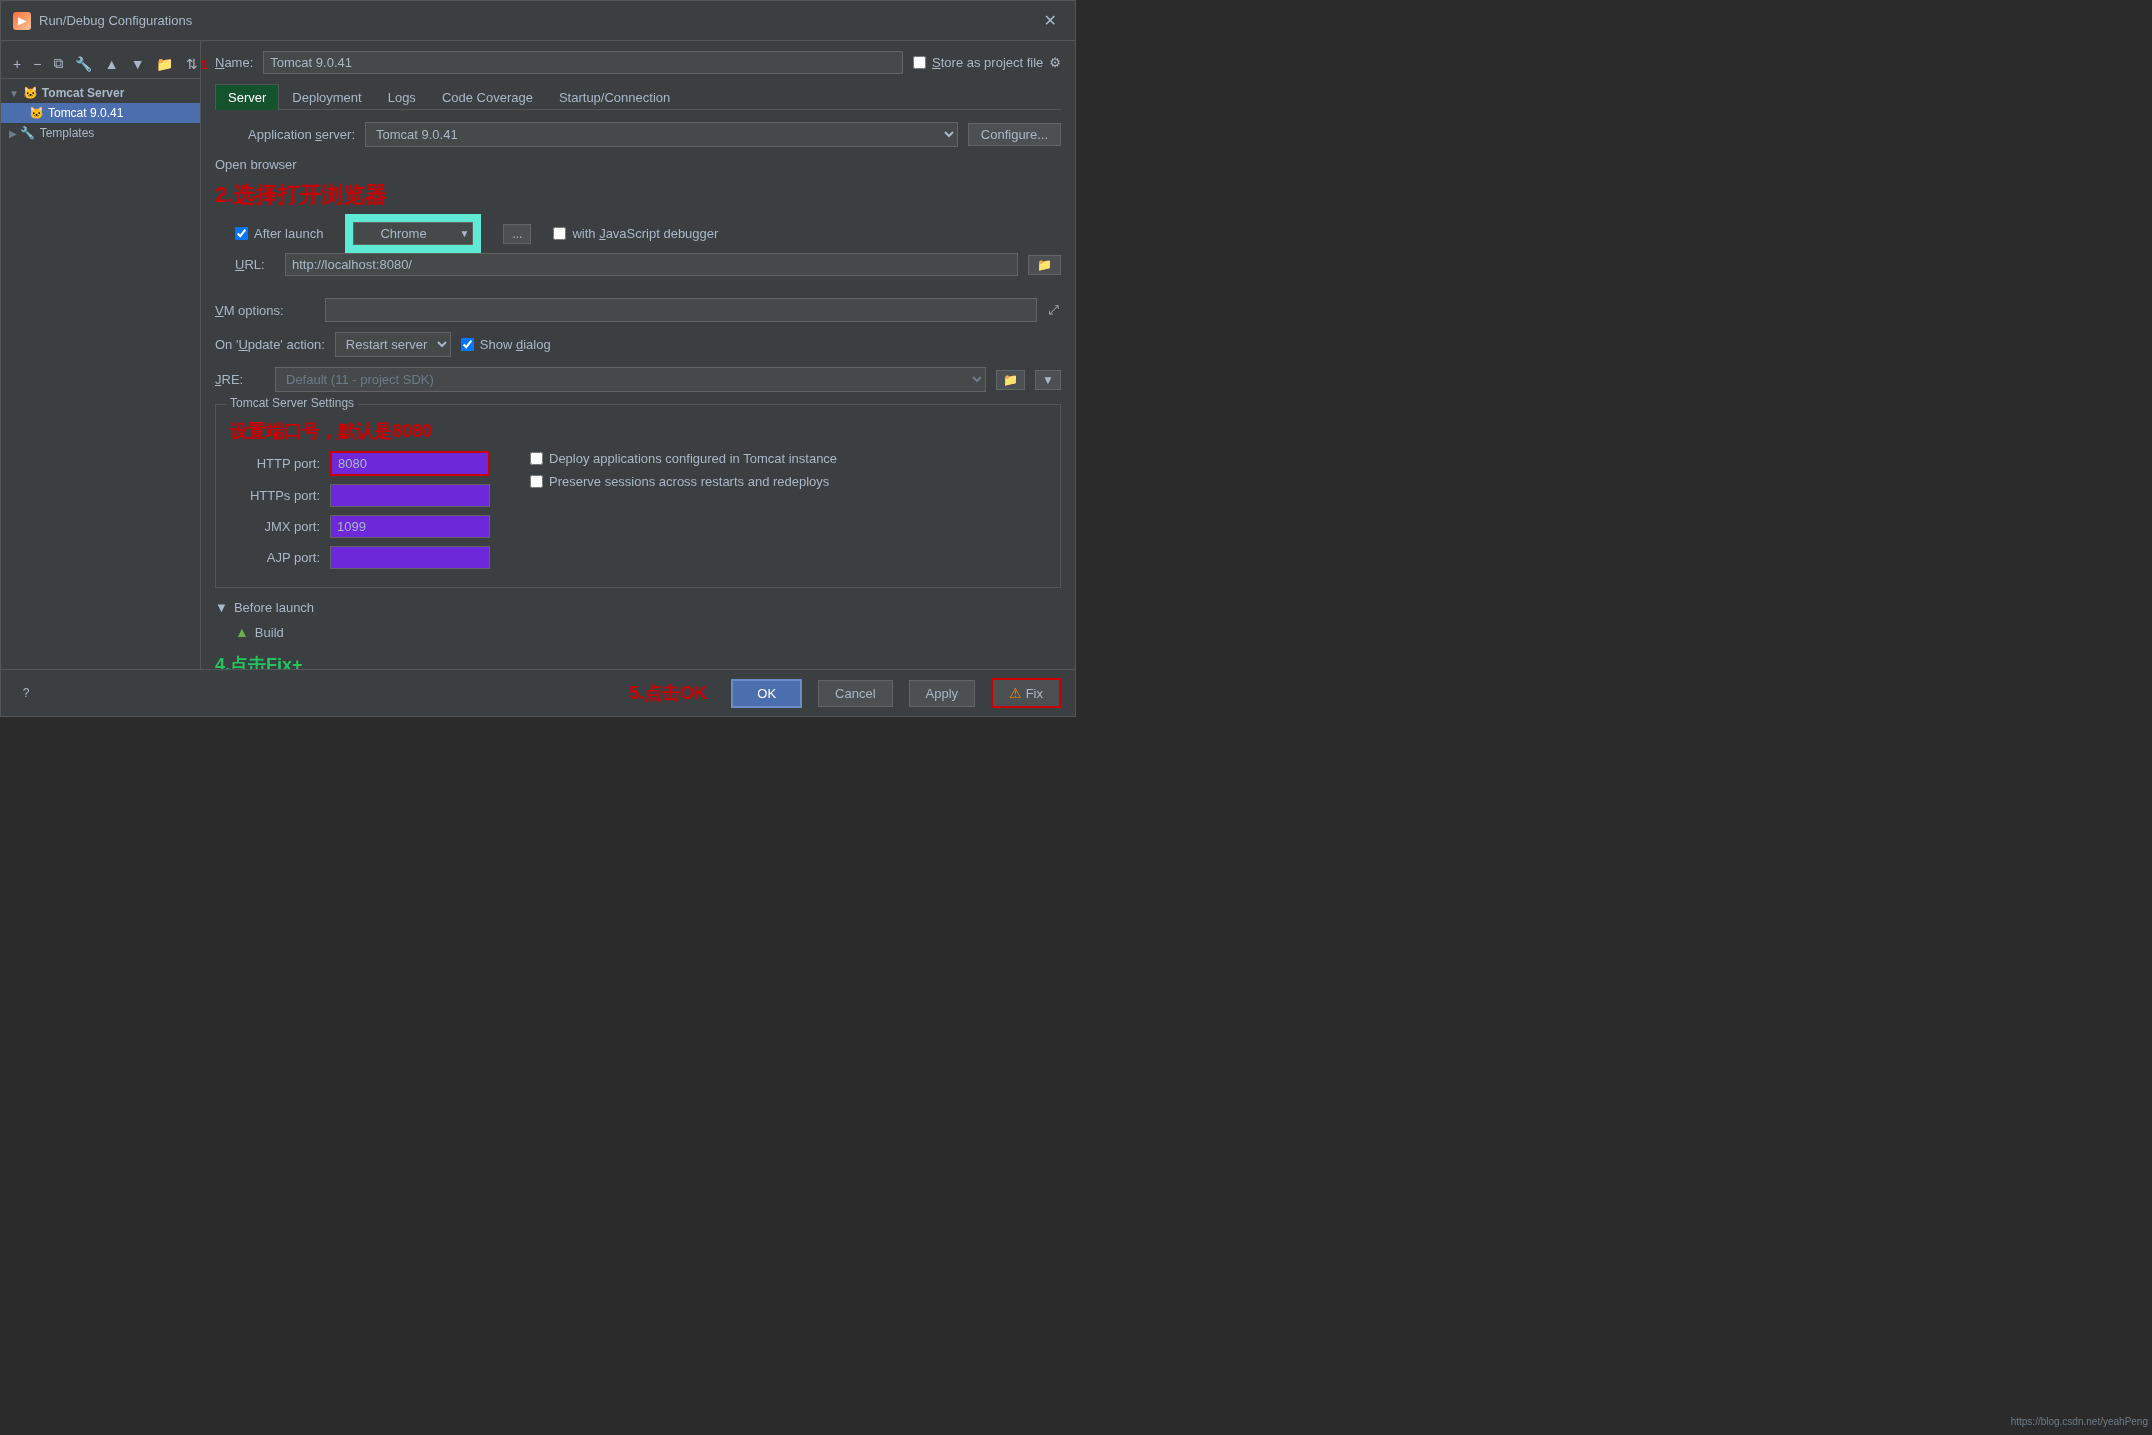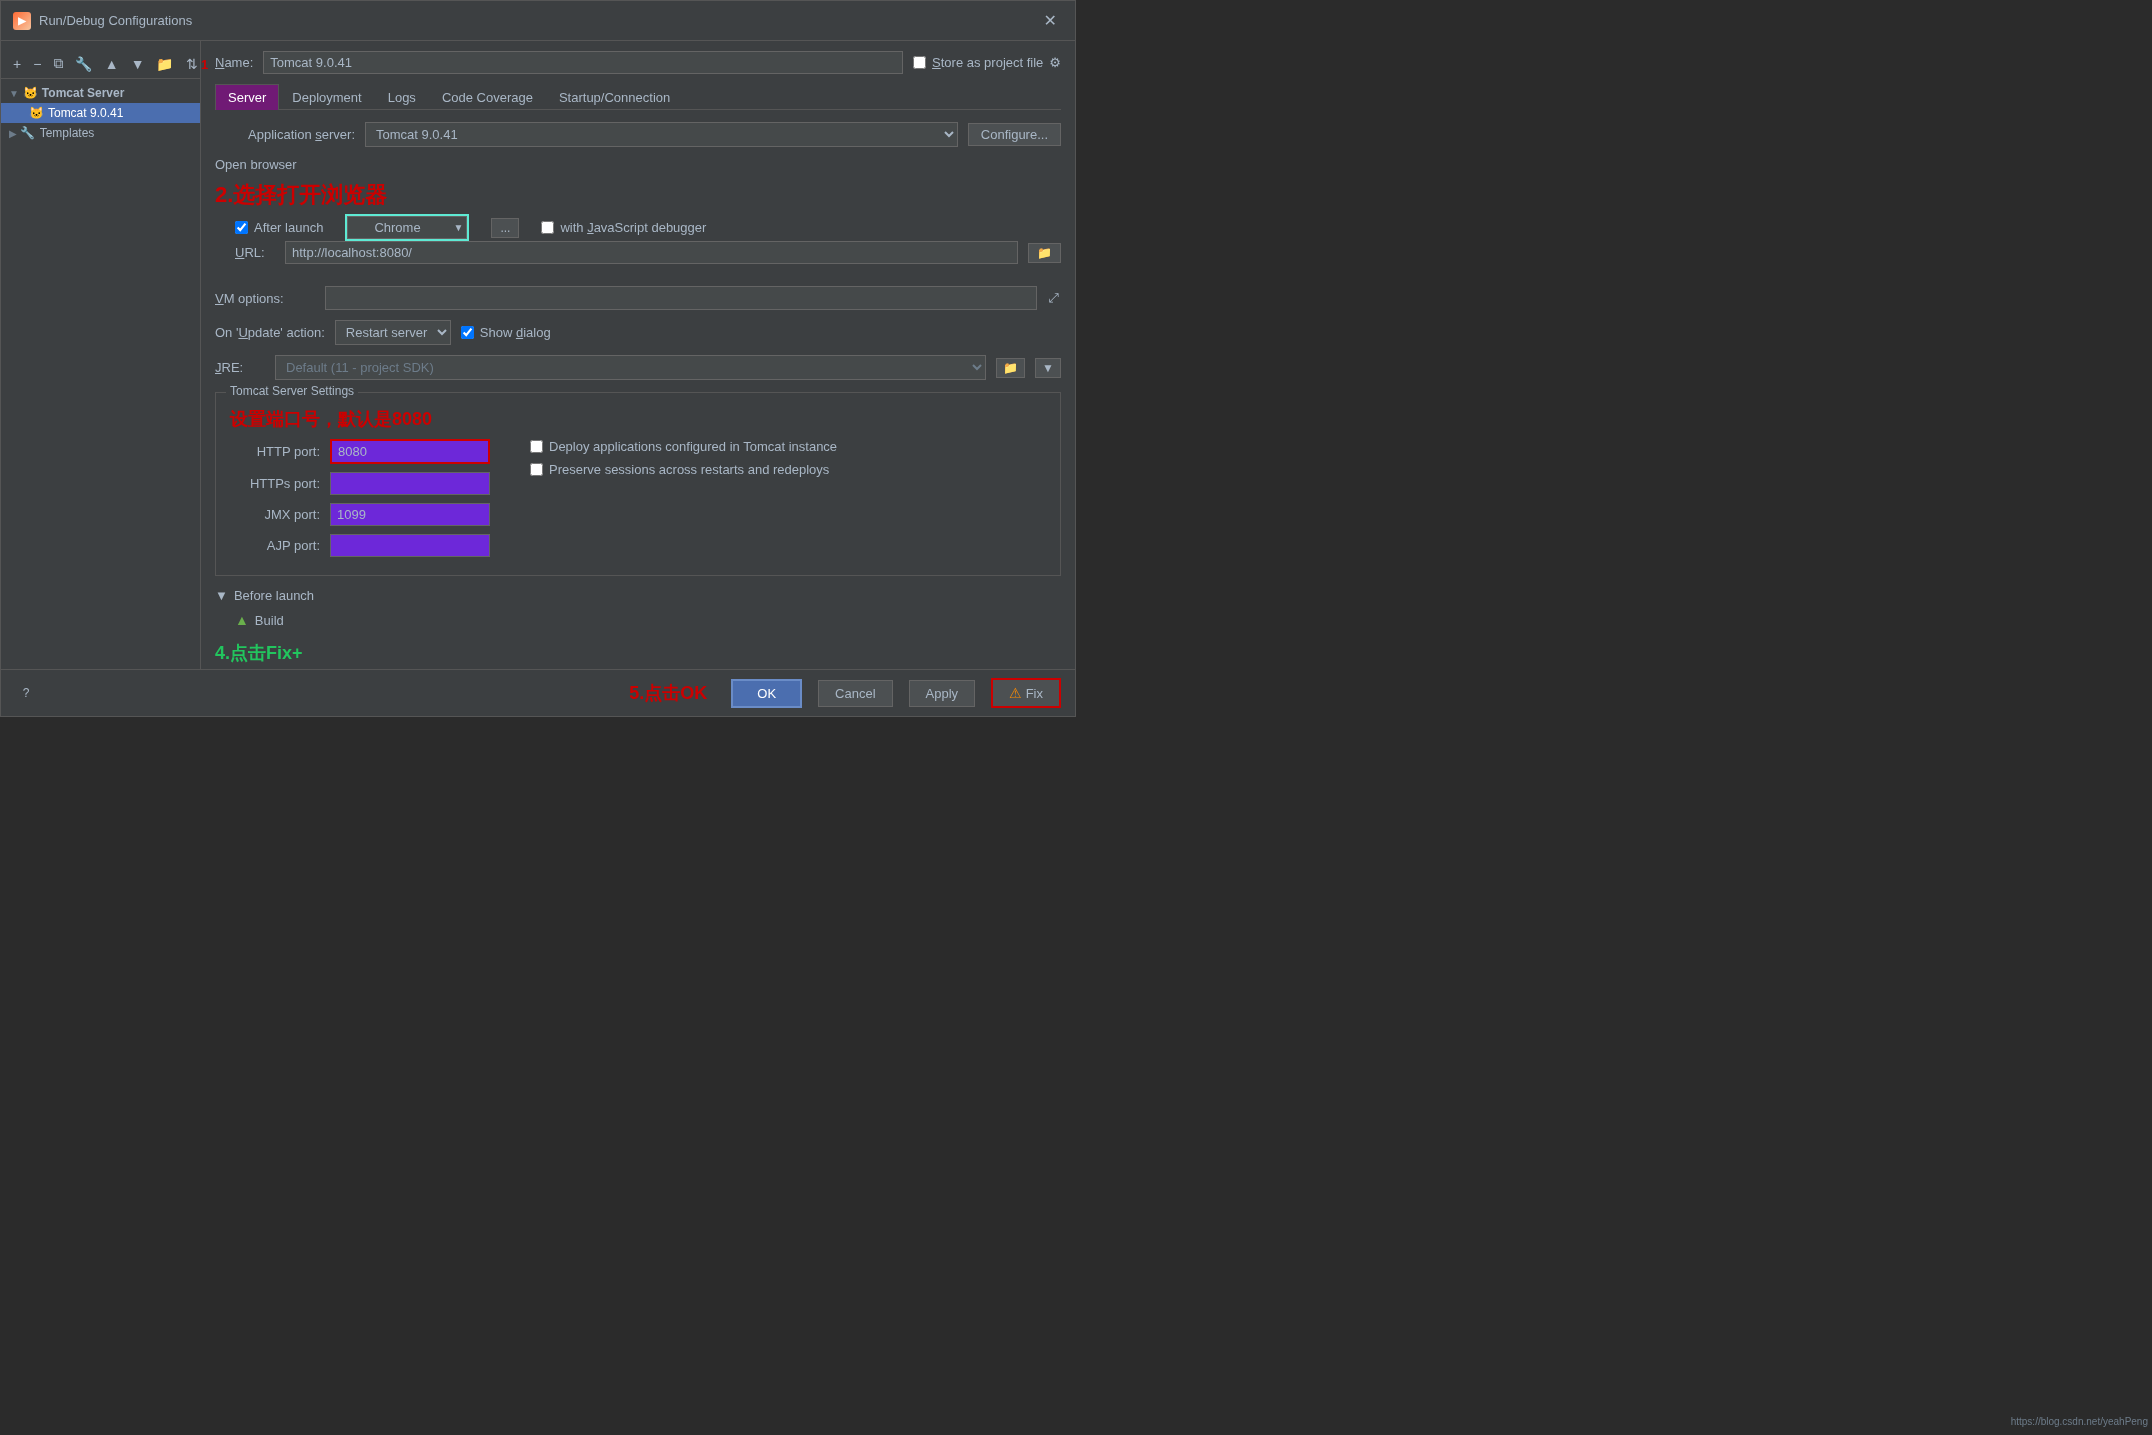--- a/index.html
+++ b/index.html
@@ -189,21 +189,21 @@
       padding: 5px 12px;
       cursor: pointer;
       color: #a9b7c6;
       border: 1px solid transparent;
       border-bottom: none;
       margin-bottom: -1px;
       font-size: 13px;
     }
 
     .tab.active {
-      background: #701a75;
+      background: #14532d;
       border-color: #555;
       color: #fff;
     }
 
     
     .form-row {
       display: flex;
       align-items: center;
       gap: 10px;
       margin-bottom: 10px;
@@ -271,21 +271,21 @@
       outline: none;
       appearance: none;
       min-width: 120px;
       position: relative;
     }
 
     .browser-select-container {
       position: relative;
       display: inline-flex;
       align-items: center;
-      border: 2px solid #5eead4;
+      border: 8px solid #5eead4;
     }
 
     .chrome-icon {
       position: absolute;
       left: 4px;
       font-size: 14px;
       pointer-events: none;
     }
 
     .select-arrow {

